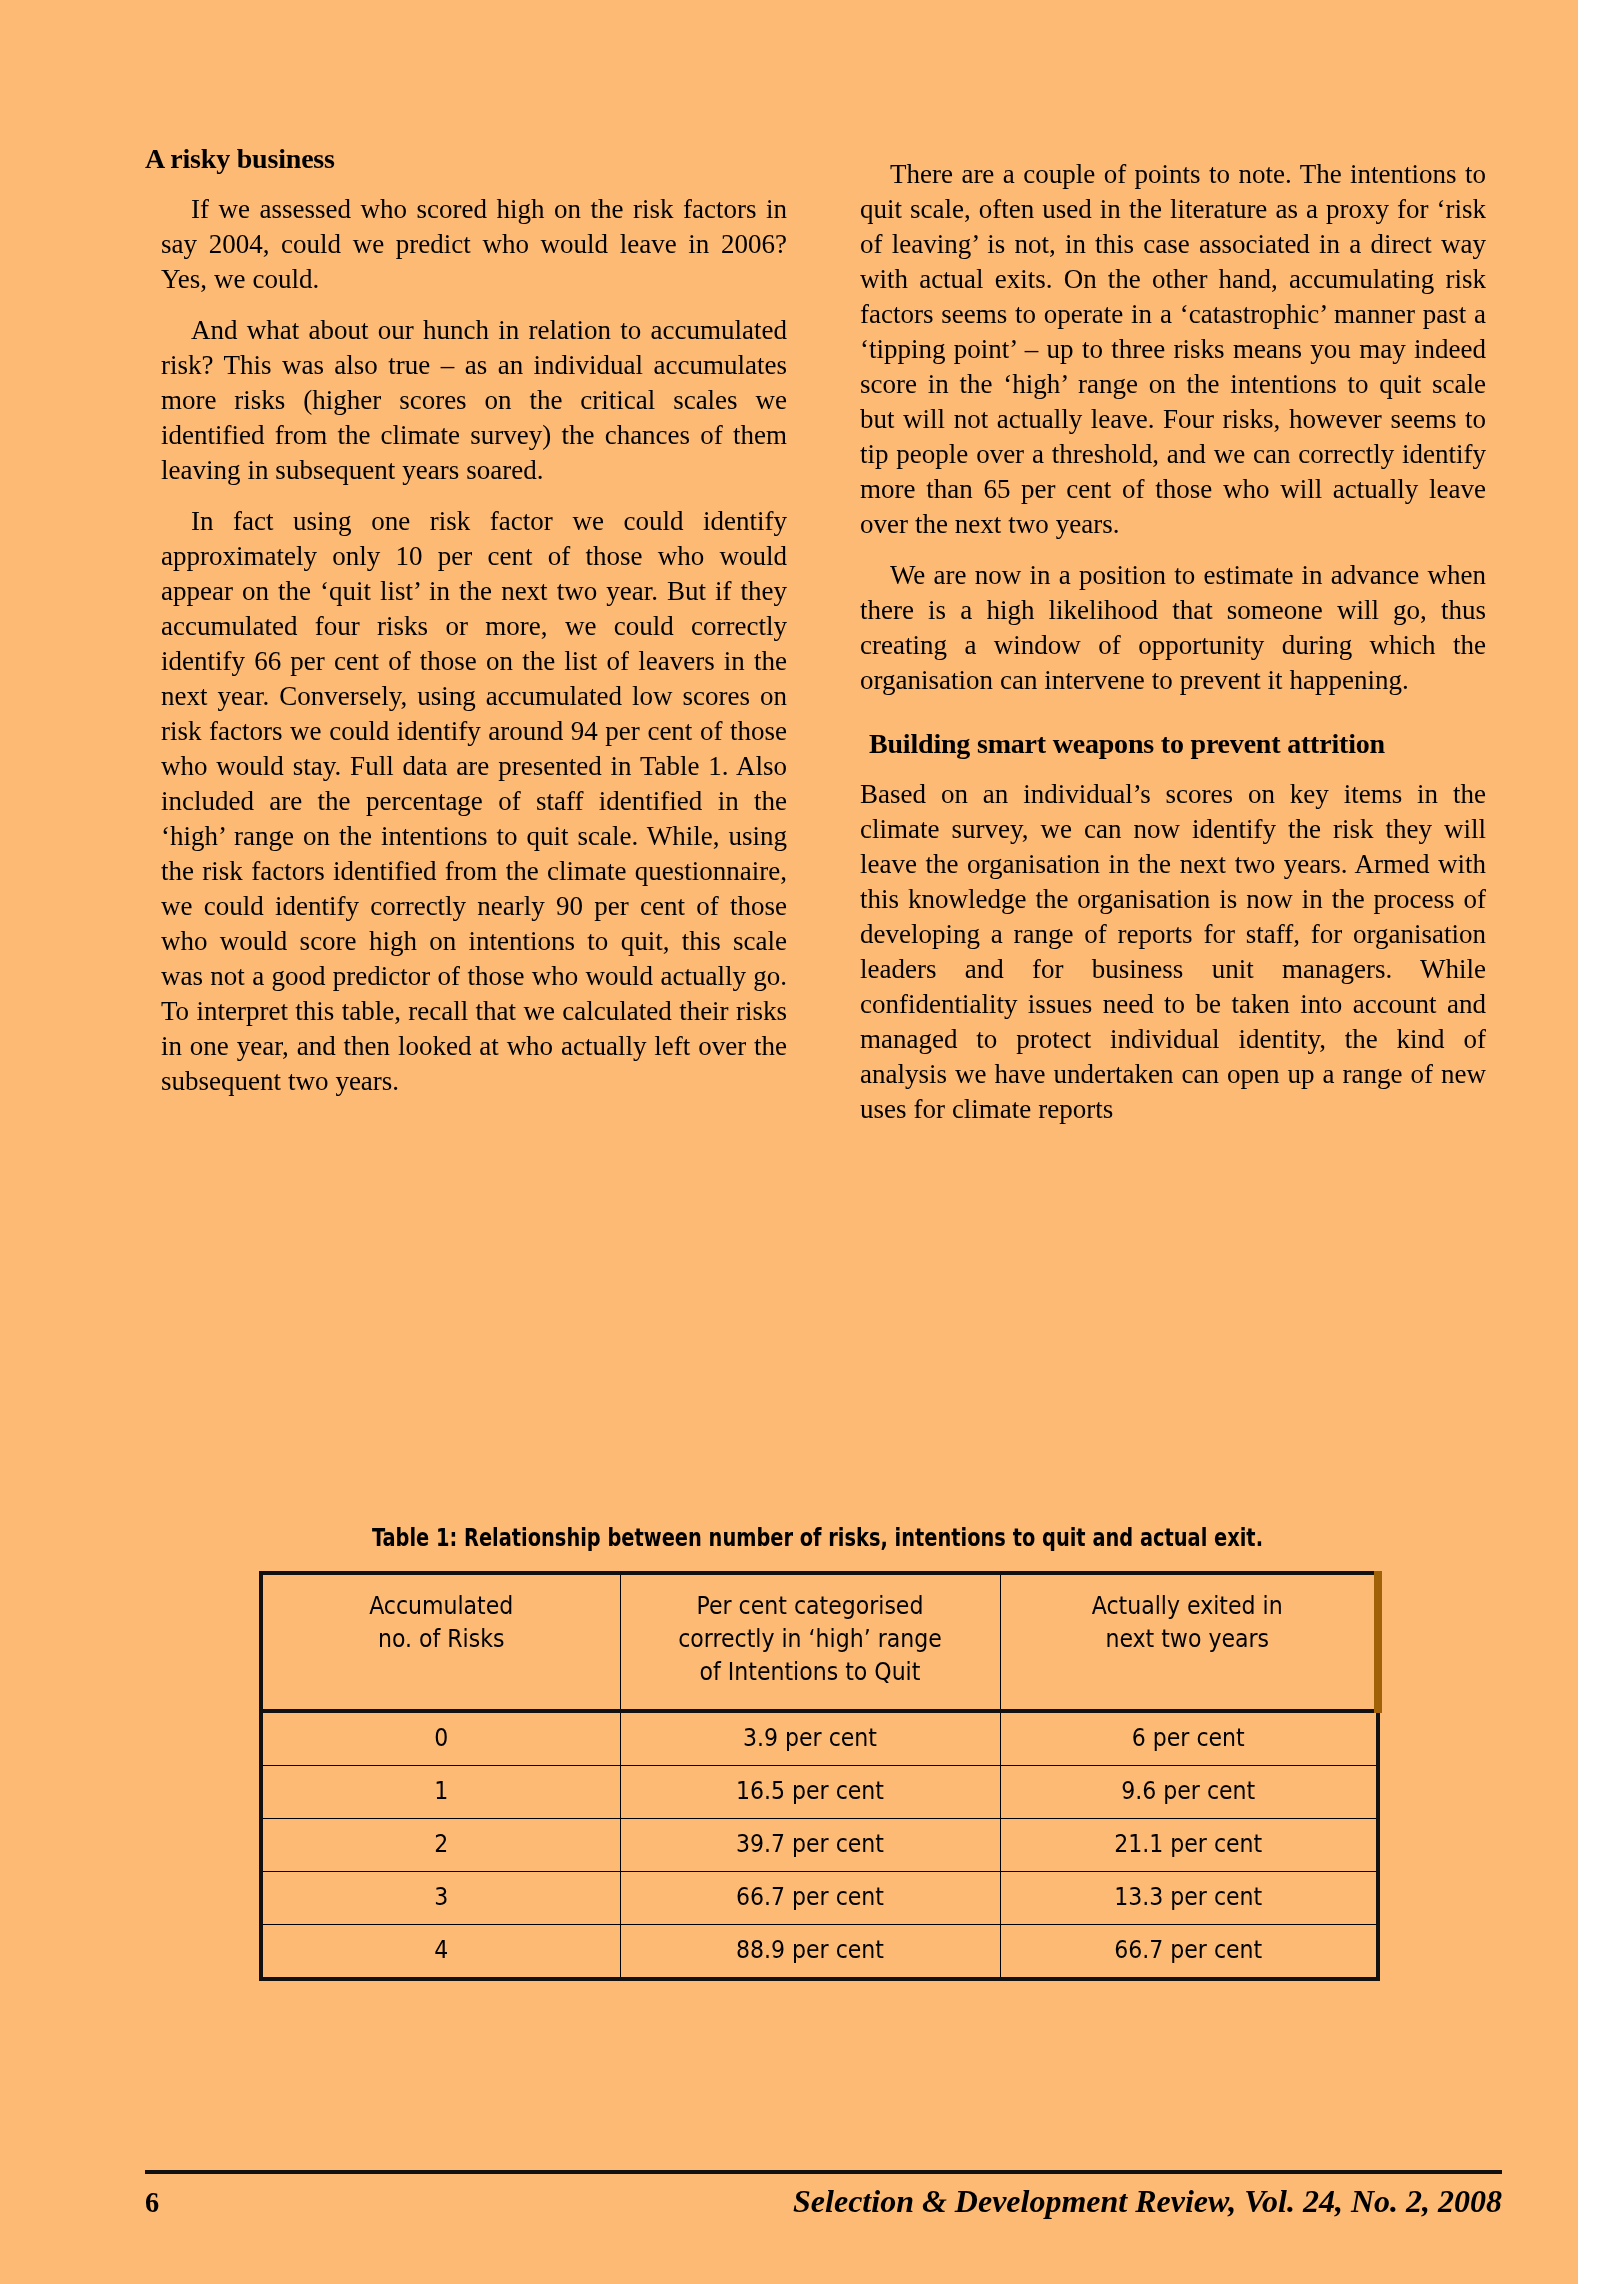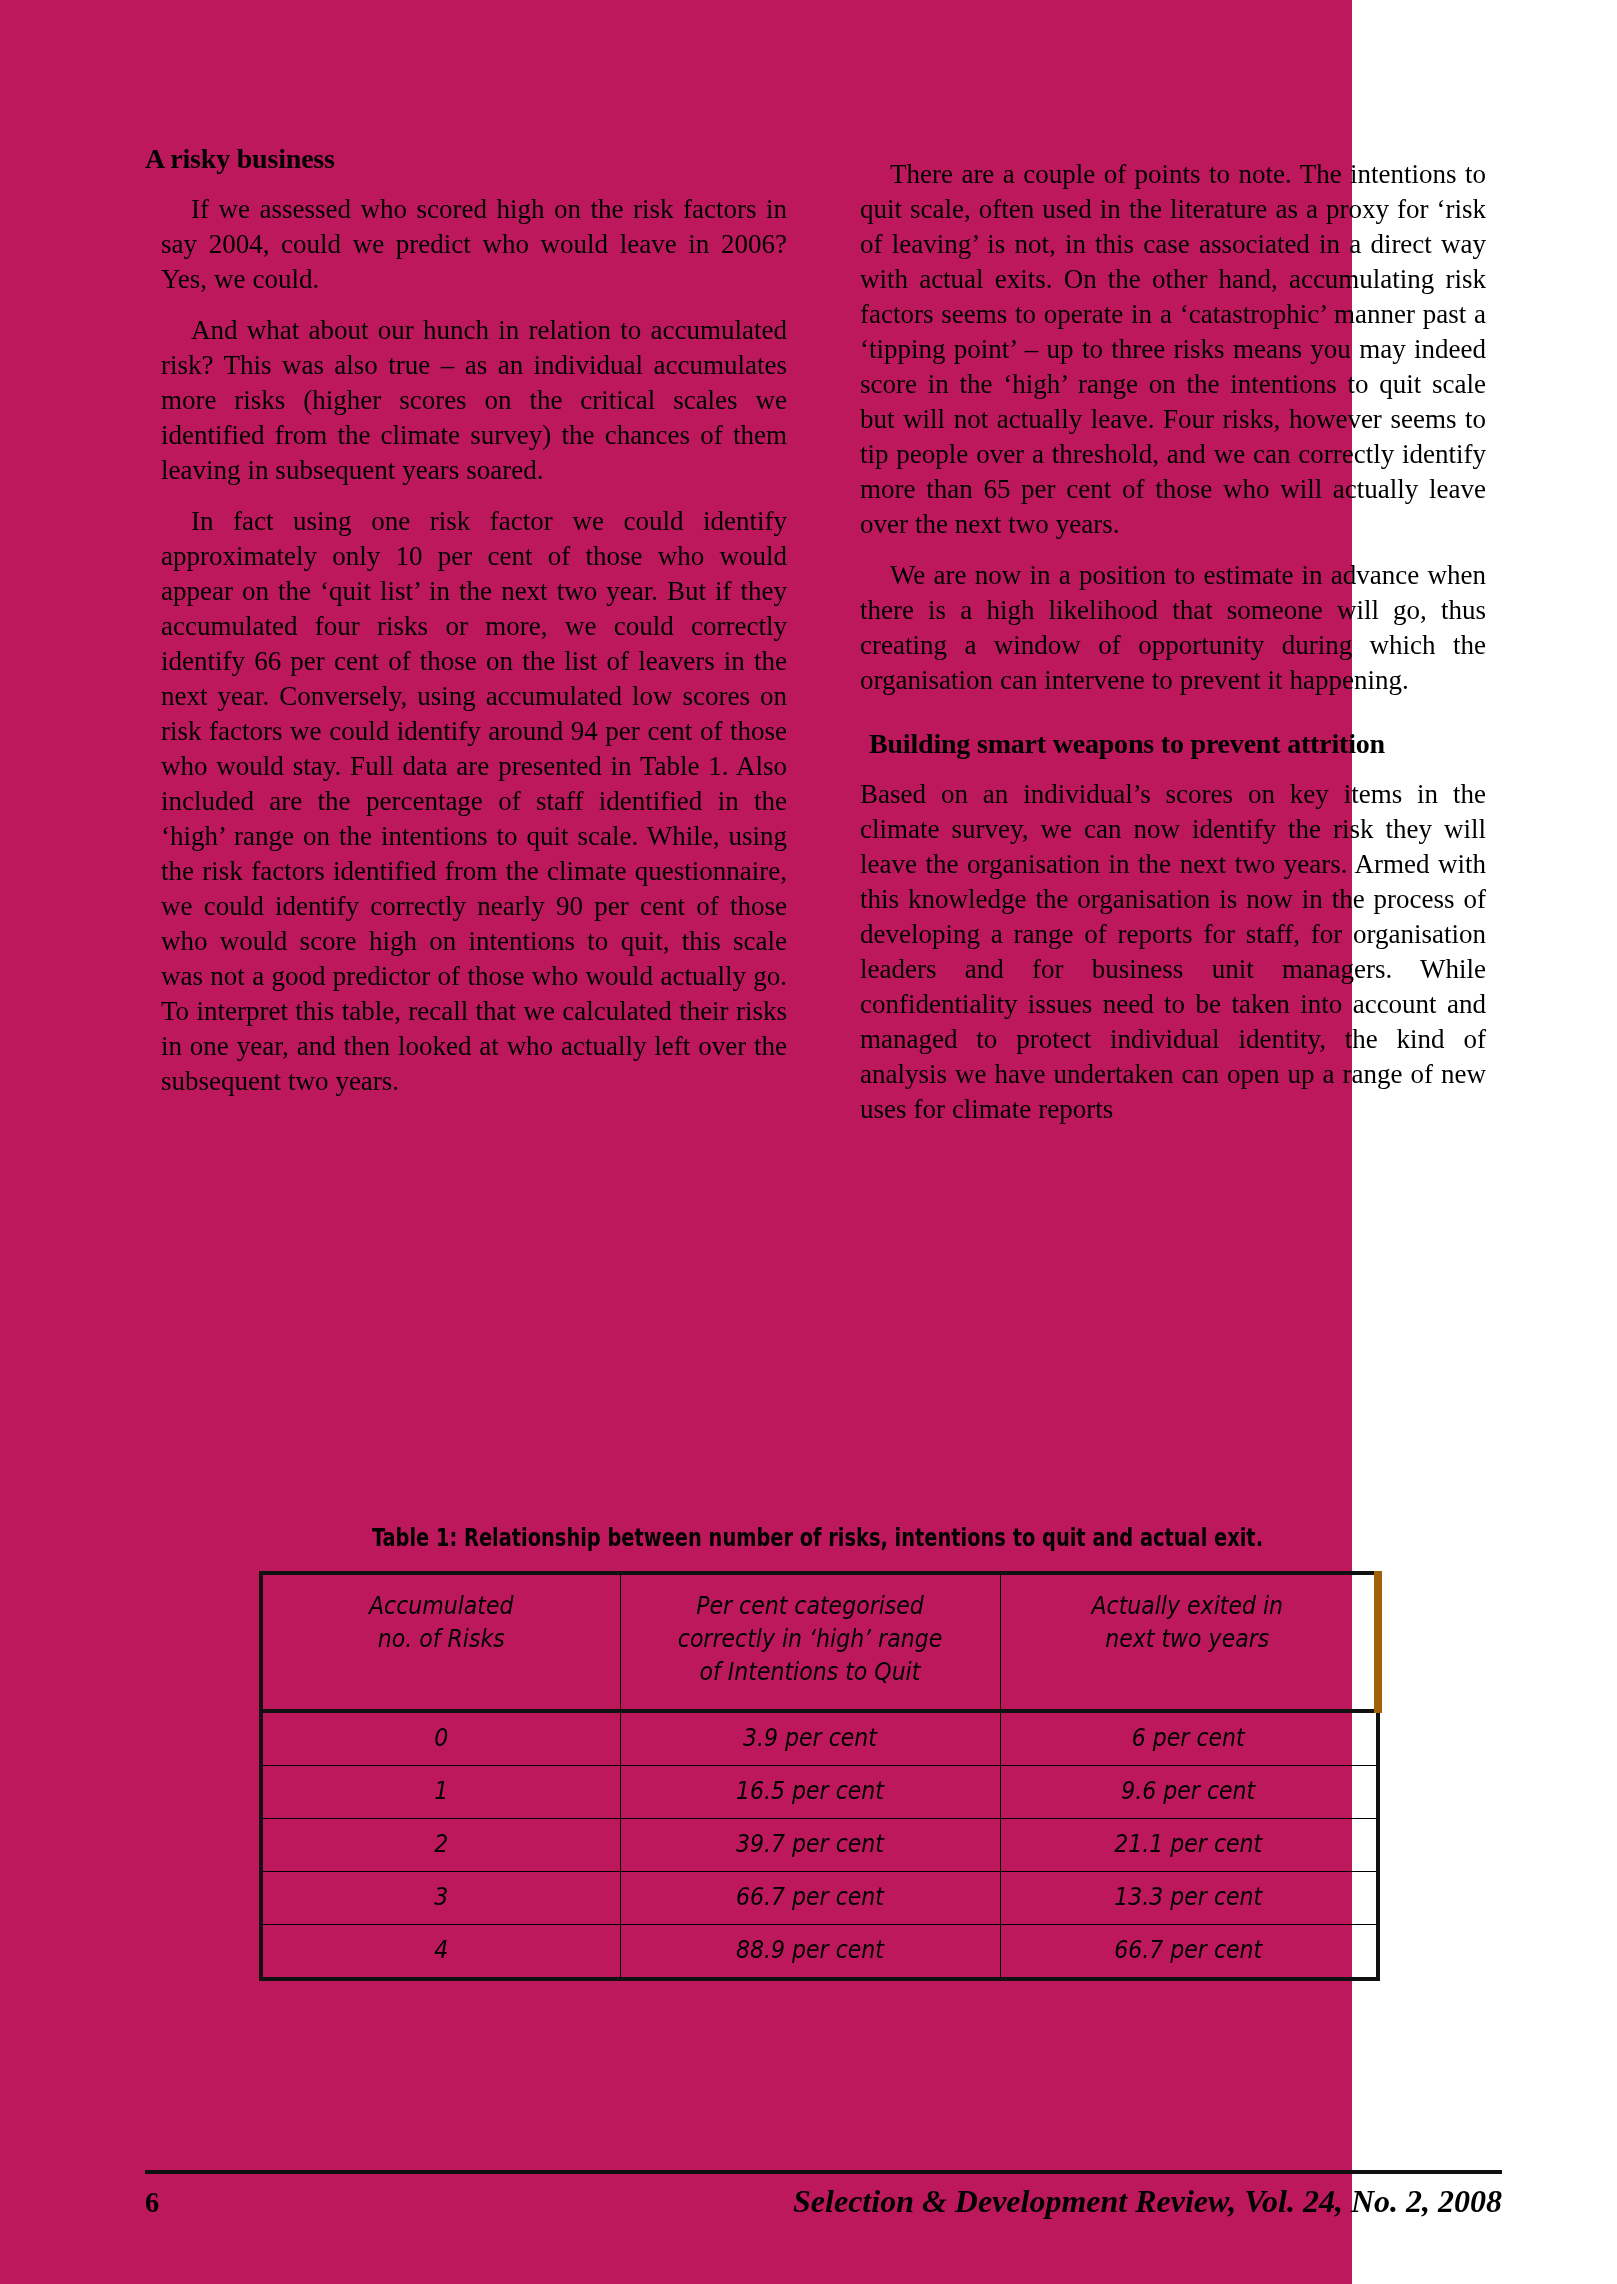--- a/index.html
+++ b/index.html
@@ -13,23 +13,23 @@
     position: relative;
     font-family: "Liberation Serif", "DejaVu Serif", serif;
     color: #000000;
     overflow: hidden;
   }
 
   
   .page {
     position: absolute;
     left: 0; top: 0;
-    width: 1352px;
+    width: 1578px;
     height: 2284px;
-    background: #be185d;
+    background: #fdba74;
   }
 
   
   .columns {
     position: absolute;
     left: 145px;
     top: 141px;
     width: 1357px;
     display: flex;
     justify-content: space-between;
@@ -100,21 +100,20 @@
 
   table.data th,
   table.data td {
     border: 1.6px solid #000;
     text-align: center;
     font-weight: normal;
     font-size: 24.5px;
     line-height: 33px;
     color: #000;
     padding: 0;
-    font-style: italic;
   }
   table.data thead th {
     border-top: 4px solid #111;
     border-bottom: 4px solid #111;
     padding: 14.2px 8px 20.5px 8px;
     vertical-align: top;
   }
   table.data thead th:first-child { border-left: 4px solid #111; }
   table.data thead th:last-child  { border-right: 8px solid #a16207; }
 

